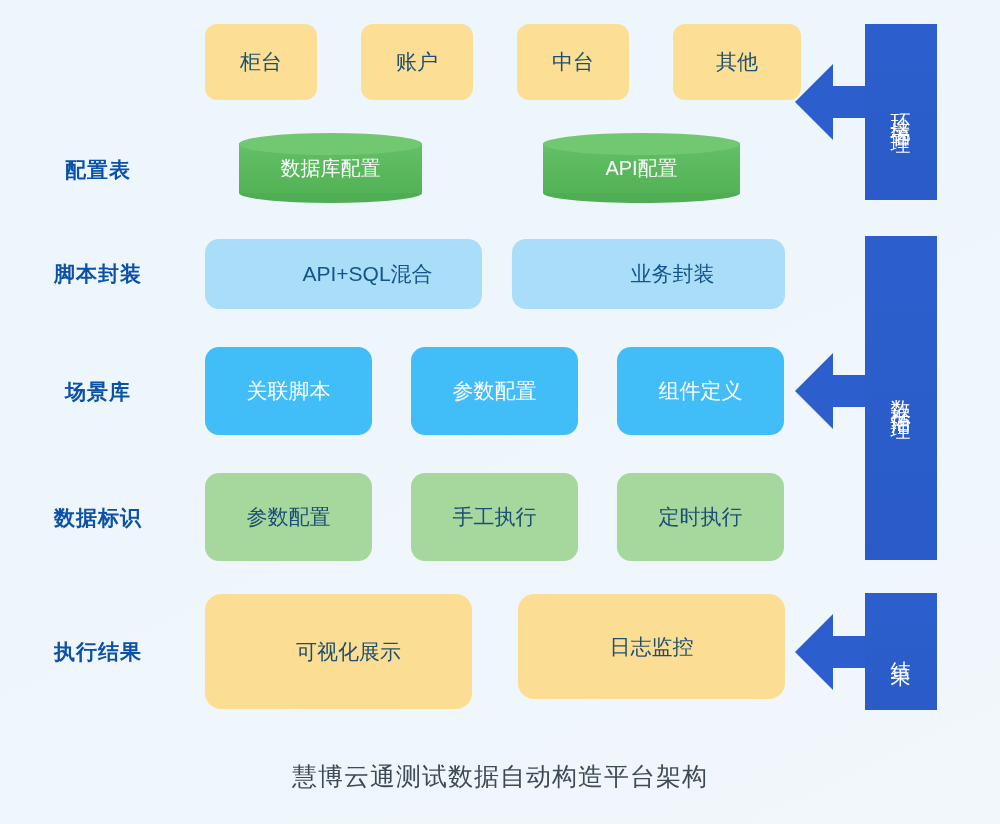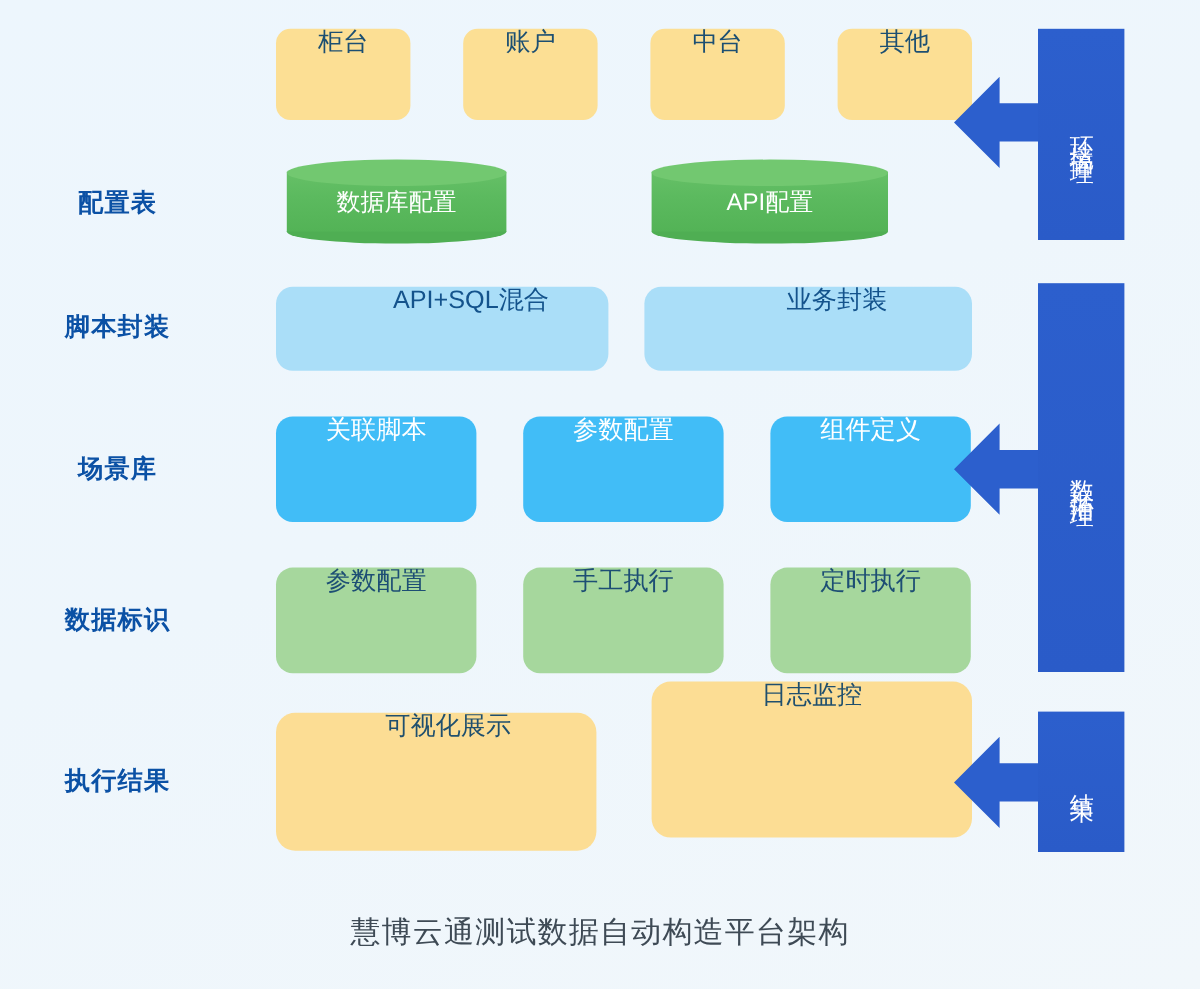--- a/index.html
+++ b/index.html
@@ -35,28 +35,27 @@
     line-height: 1;
     transform: translateY(-50%);
     white-space: nowrap;
   }
 
   
   .node {
     position: absolute;
     box-sizing: border-box;
     display: flex;
-    align-items: flex-start;
+    align-items: center;
     justify-content: center;
     border-radius: 12px;
     font-size: 21px;
     line-height: 1.1;
     white-space: nowrap;
     text-align: center;
-    margin-left: 25px;
   }
 
   .node.yellow {
     background: #fcdf94;
     color: #1c4f72;
   }
   .node.yellow-lg {
     background: #fcdd94;
     color: #1f4f6e;
     border-radius: 16px;
@@ -171,21 +170,21 @@
 
   <div class="node yellow" style="left:205px; top:24px; width:112px; height:76px;">
     <span>柜台</span>
   </div>
   <div class="node yellow" style="left:361px; top:24px; width:112px; height:76px;">
     <span>账户</span>
   </div>
   <div class="node yellow" style="left:517px; top:24px; width:112px; height:76px;">
     <span>中台</span>
   </div>
-  <div class="node yellow" style="left:673px; top:24px; width:112px; height:76px;">
+  <div class="node yellow" style="left:673px; top:24px; width:128px; height:76px;">
     <span>其他</span>
   </div>
 
   <div class="cylinder" style="left:239px; top:133px; width:183px; height:70px;">
     <div class="cyl-bottom"></div>
     <div class="cyl-body"></div>
     <div class="cyl-top"></div>
     <div class="cyl-text">数据库配置</div>
   </div>
   <div class="cylinder" style="left:543px; top:133px; width:197px; height:70px;">
@@ -218,21 +217,21 @@
   <div class="node green" style="left:411px; top:473px; width:167px; height:88px;">
     <span>手工执行</span>
   </div>
   <div class="node green" style="left:617px; top:473px; width:167px; height:88px;">
     <span>定时执行</span>
   </div>
 
   <div class="node yellow-lg" style="left:205px; top:594px; width:267px; height:115px;padding-left:20px;">
     <span>可视化展示</span>
   </div>
-  <div class="node yellow-lg" style="left:518px; top:568px; width:267px; height:130px;">
+  <div class="node yellow-lg" style="left:518px; top:594px; width:267px; height:105px;">
     <span>日志监控</span>
   </div>
 
   <div class="side-arrow" style="left:795px; top:62px;">
     <svg width="75" height="80" viewBox="0 0 75 80" aria-hidden="true">
       <polygon points="0,40 38,2 38,24 75,24 75,56 38,56 38,78" fill="#2c5fcd"></polygon>
     </svg>
   </div>
   <div class="side-panel" style="left:865px; top:24px; width:72px; height:176px;">
     <span class="side-panel-text">环境管理</span>

